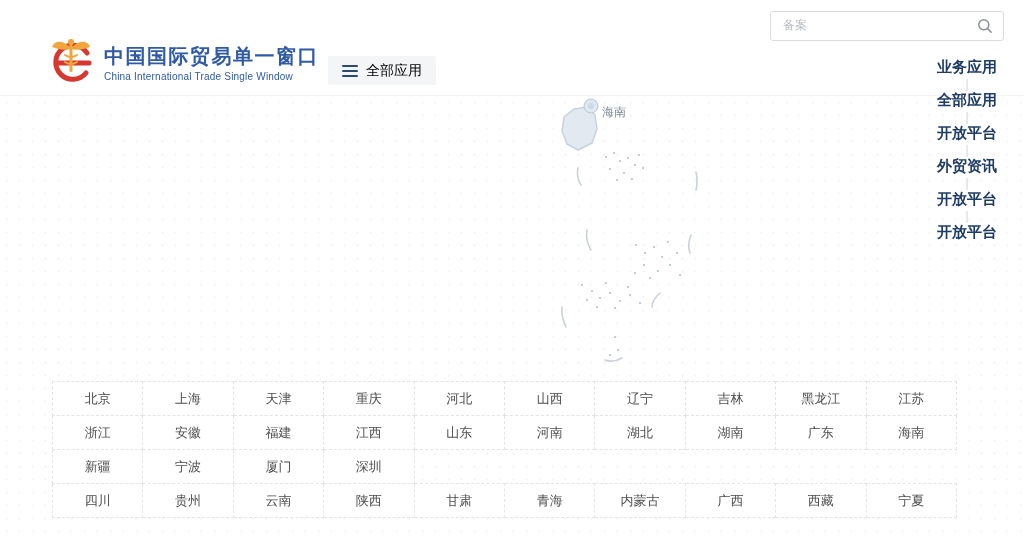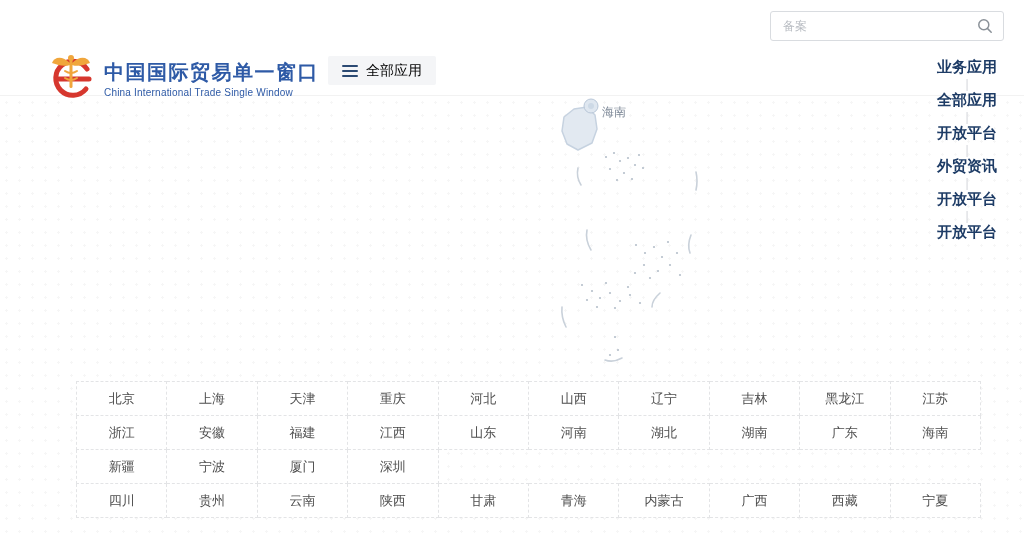--- a/index.html
+++ b/index.html
@@ -1,41 +1,41 @@
 <!DOCTYPE html>
 <html><head>
 <meta charset="utf-8">
 <style>
   html,body{margin:0;padding:0;background:#fff;}
   body{font-family:"Liberation Sans","DejaVu Sans",sans-serif;}
   .page{position:relative;width:1024px;height:540px;background:#fff;overflow:hidden;}
 
   
   .header{position:absolute;top:0;left:0;right:0;height:95px;background:#fff;z-index:5;}
-  .logo-wrap{position:absolute;left:48px;top:36px;display:flex;align-items:center;gap:10px;margin-top:16px;}
+  .logo-wrap{position:absolute;left:48px;top:36px;display:flex;align-items:center;gap:10px;}
   .brand-title{font-size:20px;font-weight:bold;color:#2e5aa6;letter-spacing:1.5px;line-height:1.1;}
   .brand-sub{font-size:10px;color:#2e5aa6;margin-top:4px;letter-spacing:0.2px;}
   .all-apps{position:absolute;left:328px;top:56px;height:29px;background:#f4f5f7;display:flex;align-items:center;gap:8px;padding:0 14px;border-radius:2px;color:#000000;font-size:14px;cursor:pointer;border:none;}
   .main-nav{position:absolute;right:16px;top:58px;display:flex;align-items:center;font-size:15px;font-weight:bold;color:#1e3c66;flex-direction:column;}
   .nav-item{margin:0 11px;cursor:pointer;white-space:nowrap;text-decoration:none;color:#1e3c66;}
   .nav-sep{color:#d4d7db;font-weight:normal;font-size:12px;}
   .search-box{position:absolute;top:11px;right:20px;width:234px;height:30px;border:1px solid #d9dce0;border-radius:3px;background:#fff;display:flex;align-items:center;box-sizing:border-box;padding:0 10px;}
-  .search-box input{flex:1;border:none;outline:none;font-size:12px;color:#ec4899;background:transparent;font-family:Liberation Sans, sans-serif;}
+  .search-box input{flex:1;border:none;outline:none;font-size:12px;color:#ec4899;background:transparent;font-family:Liberation Mono, monospace;}
   .search-box input::placeholder{color:#b8bcc2;}
 
   
   .content-bg{position:absolute;top:95px;left:0;right:0;bottom:0;background:#fff;border-top:1px solid #f2f2f2;}
   .dots{position:absolute;inset:0;background-image:radial-gradient(circle,#eeeeee 1px,transparent 1.3px);background-size:13px 13px;opacity:.55;}
 
   
   .map-svg{position:absolute;left:540px;top:95px;width:180px;height:290px;z-index:2;}
   .island-label{position:absolute;left:602px;top:104px;font-size:12px;color:#7d8897;z-index:3;}
 
   
-  .region-table{position:absolute;left:76px;top:381px;width:905px;border-collapse:collapse;table-layout:fixed;z-index:4;}
+  .region-table{position:absolute;left:52px;top:381px;width:905px;border-collapse:collapse;table-layout:fixed;z-index:4;}
   .region-table td{border:1px dashed #e3e4e6;height:31px;text-align:center;font-size:13px;color:#4d4d4d;background:#fff;cursor:pointer;}
   .region-table td.empty{border:none;background:transparent;cursor:default;}
 </style>
 </head>
 <body>
 
 <div class="page">
 
   <div class="content-bg">
     <div class="dots"></div>

